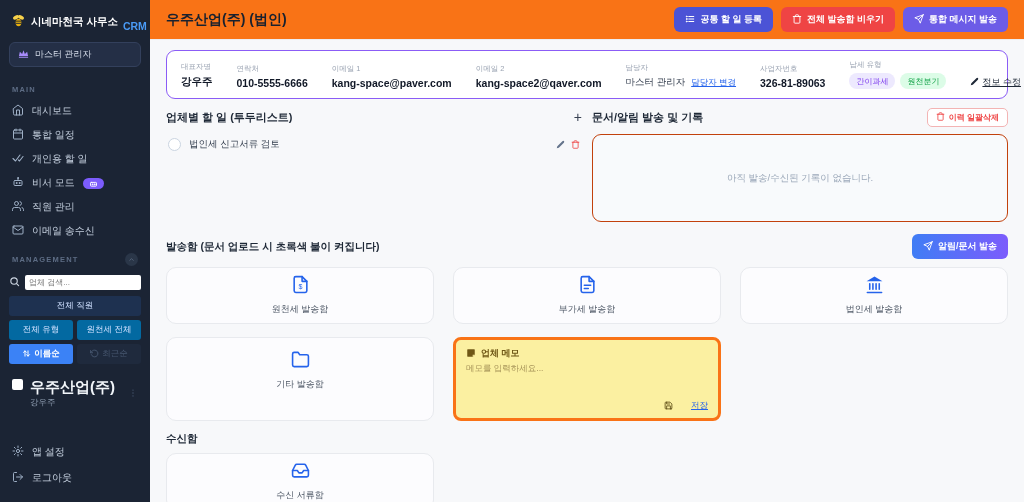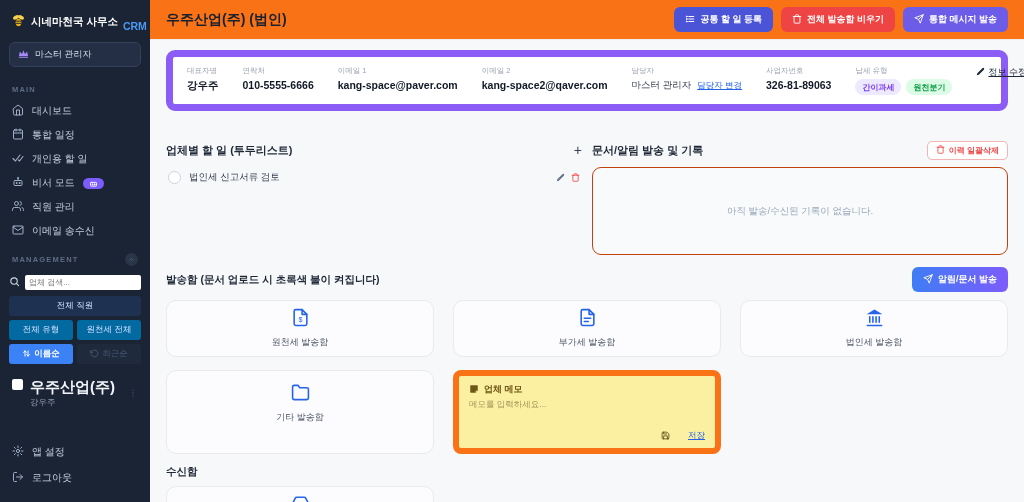--- a/index.html
+++ b/index.html
@@ -40,34 +40,34 @@
   .topbar { height:40px; background:#f97316; border-bottom:1px solid #ecedf1; display:flex; align-items:center; padding:0 16px; flex:none; }
   .page-title { font-size:14px; font-weight:bold; color:#18212f; }
   .topbar-actions { margin-left:auto; display:flex; gap:8px; }
   .tbtn { border:none; color:#ffffff; border-radius:6px; font-size:9px; padding:6px 11px; display:flex; align-items:center; gap:5px; font-weight:bold; cursor:pointer; font-family:inherit; }
   .tbtn.blue { background:#4b53d6; }
   .tbtn.red { background:#ef4444; }
   .tbtn.purple { background:#6c5ce7; }
 
   .content { flex:1; padding:10px 16px 8px; overflow:hidden; }
 
-  .info-card { background:#ffffff; border:7px solid #8b5cf6; border-radius:9px; padding:9px 14px; display:flex; align-items:flex-start; gap:24px; }
+  .info-card { background:#ffffff; border:1px solid #8b5cf6; border-radius:9px; padding:9px 14px; display:flex; align-items:flex-end; gap:24px; }
   .field { flex:none; }
   .flabel { font-size:7.5px; color:#9aa3b2; margin-bottom:3px; }
   .fvalue { font-size:10.5px; color:#111827; font-weight:bold; white-space:nowrap; }
   .fvalue-row { display:flex; align-items:center; gap:6px; }
   .blue-link { color:#2563eb; text-decoration:underline; font-size:8.5px; cursor:pointer; white-space:nowrap; }
   .badge-row { display:flex; gap:5px; }
-  .badge { font-size:8px; border-radius:9px; padding:2.5px 7px; font-weight:bold; white-space:nowrap; }
+  .badge { font-size:8px; border-radius:9px; padding:2.5px 7px; font-weight:normal; white-space:nowrap; }
   .badge.purple { background:#ede9fe; color:#7c3aed; }
   .badge.green { background:#dcfce7; color:#16a34a; }
   .info-actions { margin-left:auto; display:flex; align-items:center; gap:12px; }
   .edit-link { font-size:9px; color:#1f2937; text-decoration:underline; display:flex; align-items:center; gap:3px; cursor:pointer; white-space:nowrap; }
 
-  .two-col { display:flex; gap:10px; margin-top:30px; }
+  .two-col { display:flex; gap:10px; margin-top:9px; }
   .col { flex:1; min-width:0; }
   .col-head { display:flex; align-items:center; justify-content:space-between; margin-bottom:7px; min-height:18px; }
   .col-title { font-size:11px; font-weight:bold; color:#1f2937; }
   .plus-btn { font-size:14px; color:#374151; background:none; border:none; cursor:pointer; line-height:1; font-family:inherit; }
   .todo-row { display:flex; align-items:center; gap:8px; padding:5px 2px; }
   .todo-circle { width:13px; height:13px; border:1.5px solid #cbd5e1; border-radius:50%; background:#fff; cursor:pointer; flex:none; }
   .todo-text { font-size:9.5px; color:#374151; flex:1; }
   .todo-actions { display:flex; gap:6px; align-items:center; }
   .icon-btn { background:none; border:none; cursor:pointer; padding:0; display:flex; font-family:inherit; }
   .gray { color:#64748b; } .red-ic { color:#ef4444; }
@@ -77,21 +77,21 @@
   .outbox-head { display:flex; align-items:center; justify-content:space-between; margin:12px 0 8px; }
   .sec-title { font-size:10.5px; font-weight:bold; color:#1f2937; }
   .send-btn { background:linear-gradient(90deg,#3f7df5,#7c5cfc); color:#fff; border:none; border-radius:6px; font-size:9px; font-weight:bold; padding:6px 11px; display:flex; align-items:center; gap:5px; cursor:pointer; font-family:inherit; }
 
   .card-grid { display:grid; grid-template-columns:repeat(3,1fr); gap:13px 19px; }
   .box-card { background:#fcfcfe; border:1px solid #e8eaee; border-radius:10px; display:flex; flex-direction:column; align-items:center; justify-content:center; gap:5px; min-height:56px; padding:7px; cursor:pointer; }
   .box-card .ic { color:#2563eb; }
   .blabel { font-size:9px; color:#4b5563; }
   .box-card.tall { min-height:84px; justify-content:flex-start; padding-top:12px; }
 
-  .memo-card { background:#fbf0a1; border:6px solid #f97316; border-radius:8px; padding:7px 10px 6px; display:flex; flex-direction:column; min-height:84px; }
+  .memo-card { background:#fbf0a1; border:3px solid #f97316; border-radius:8px; padding:7px 10px 6px; display:flex; flex-direction:column; min-height:84px; }
   .memo-title { font-size:9px; font-weight:bold; color:#6f5716; display:flex; align-items:center; gap:5px; margin-bottom:3px; }
   .memo-title .ic { color:#6f5716; }
   .memo-ta { background:transparent; border:none; resize:none; font-size:8.5px; color:#8d7a3e; flex:1; outline:none; font-family:inherit; }
   .memo-ta::placeholder { color:#a8955a; }
   .memo-save { margin-left:auto; color:#2563eb; font-size:8.5px; text-decoration:underline; display:flex; align-items:center; gap:18px; background:none; border:none; cursor:pointer; font-family:inherit; }
   .memo-save .ic { color:#5b4a14; }
 
   .inbox-title { margin:11px 0 7px; }
 
   .ic { flex:none; }

